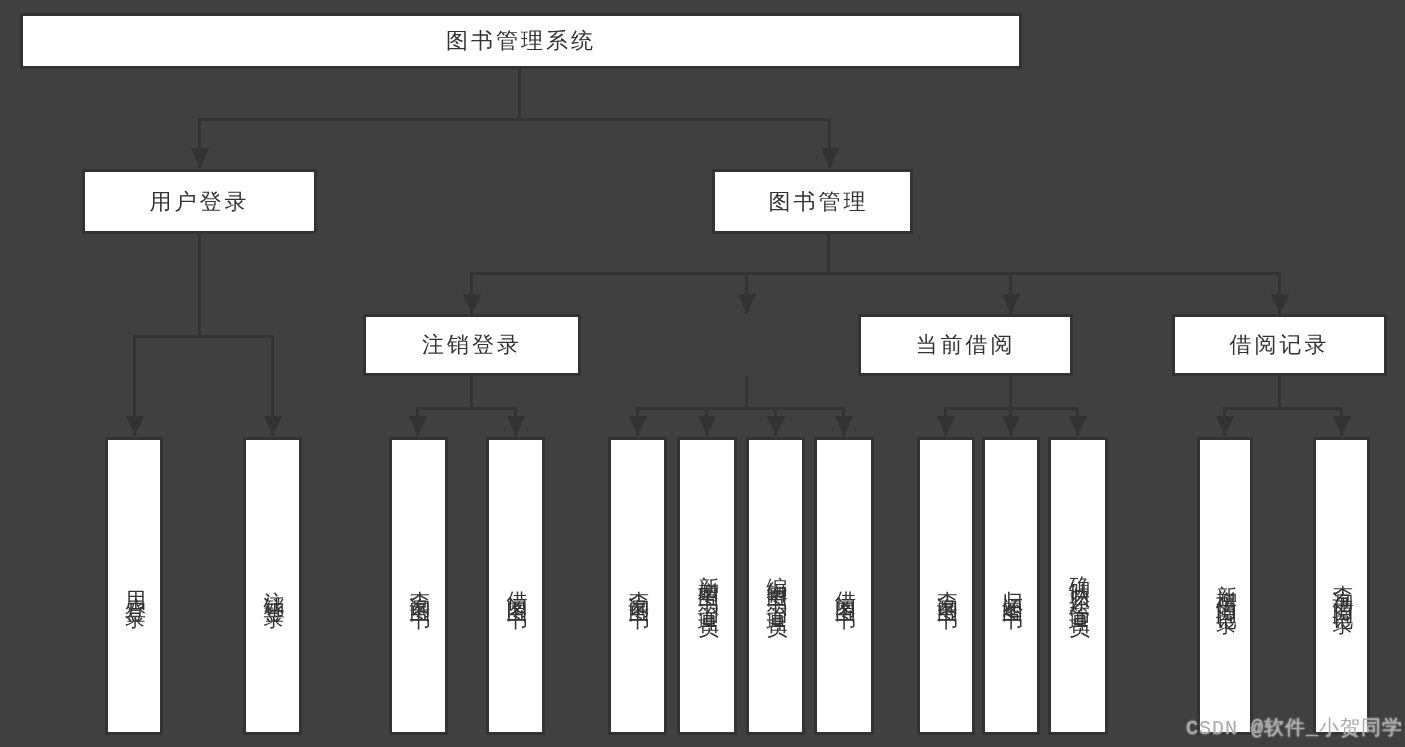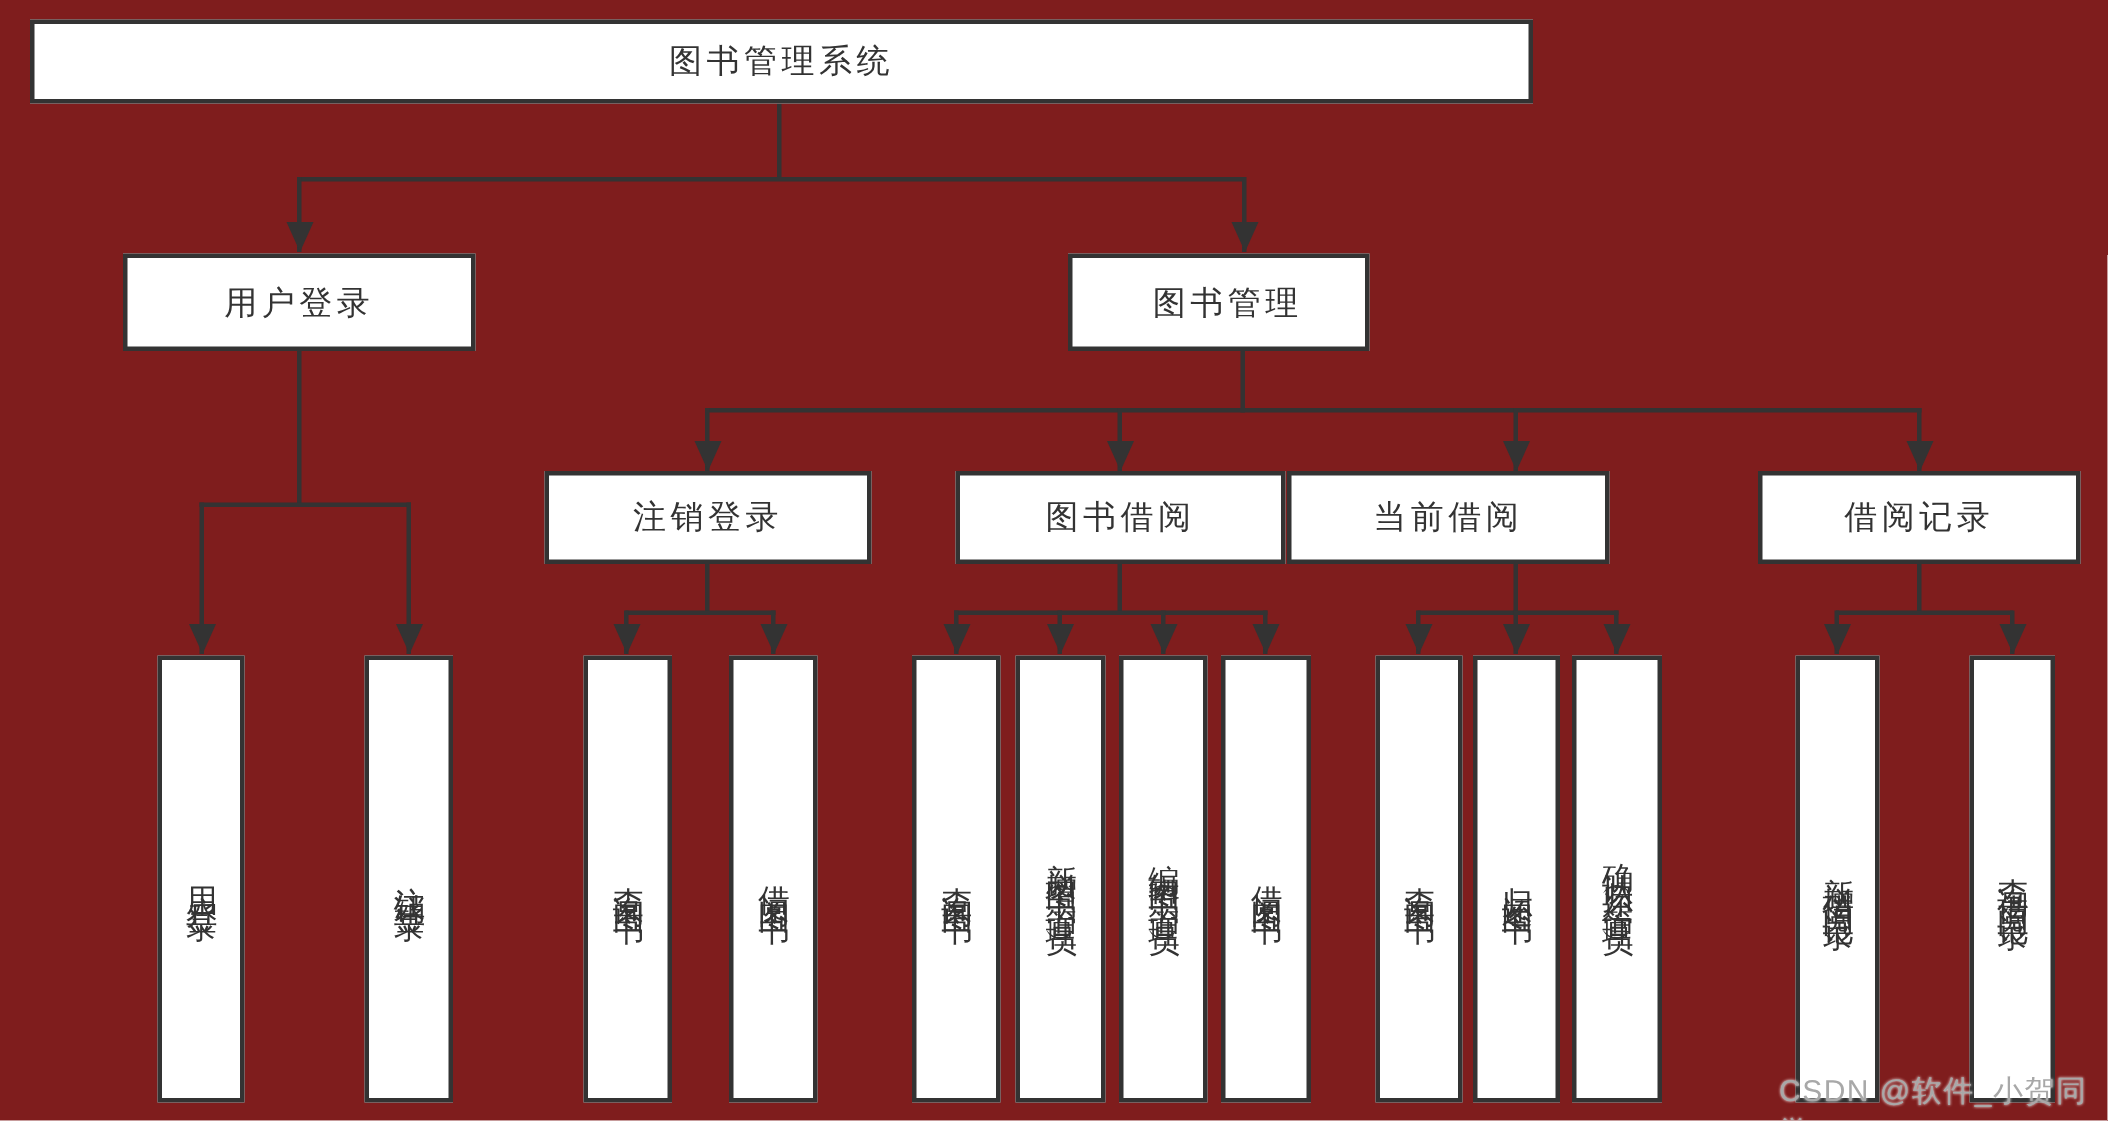--- a/index.html
+++ b/index.html
@@ -1,20 +1,20 @@
 <!DOCTYPE html>
 <html><head>
 <meta charset="utf-8">
 <style>
   html,body { margin:0; padding:0; background:#ffffff; }
   #canvas {
     position:relative;
     width:1405px; height:747px;
-    background:#7f1d1d;
-    font-family:Liberation Sans, sans-serif;
+    background:#404040;
+    font-family:Liberation Mono, monospace;
     overflow:hidden;
   }
   
   .hline, .vline { position:absolute; background:#333333; }
   .hline { height:3px; }
   .vline { width:3px; }
   .arrow { position:absolute; width:3px; background:#333333; }
   .arrow::after {
     content:""; position:absolute; left:50%; bottom:0;
     margin-left:-9px;
@@ -99,23 +99,20 @@
   <div class="hbox" style="left:82px; top:169px; width:235px; height:65px;">
     <span>用户登录</span>
   </div>
   <div class="hbox" style="left:712px; top:169px; width:201px; height:65px;padding-left:12px;">
     <span>图书管理</span>
   </div>
 
   <div class="hbox" style="left:363px; top:314px; width:218px; height:62px;">
     <span>注销登录</span>
   </div>
-  <div class="hbox" style="left:637px; top:314px; width:220px; height:62px;">
-    <span>图书借阅</span>
-  </div>
   <div class="hbox" style="left:858px; top:314px; width:215px; height:62px;">
     <span>当前借阅</span>
   </div>
   <div class="hbox" style="left:1172px; top:314px; width:215px; height:62px;">
     <span>借阅记录</span>
   </div>
 
   <div class="vbox" style="left:105px; width:58px;">
     <span class="vlabel">用户登录</span>
   </div>

